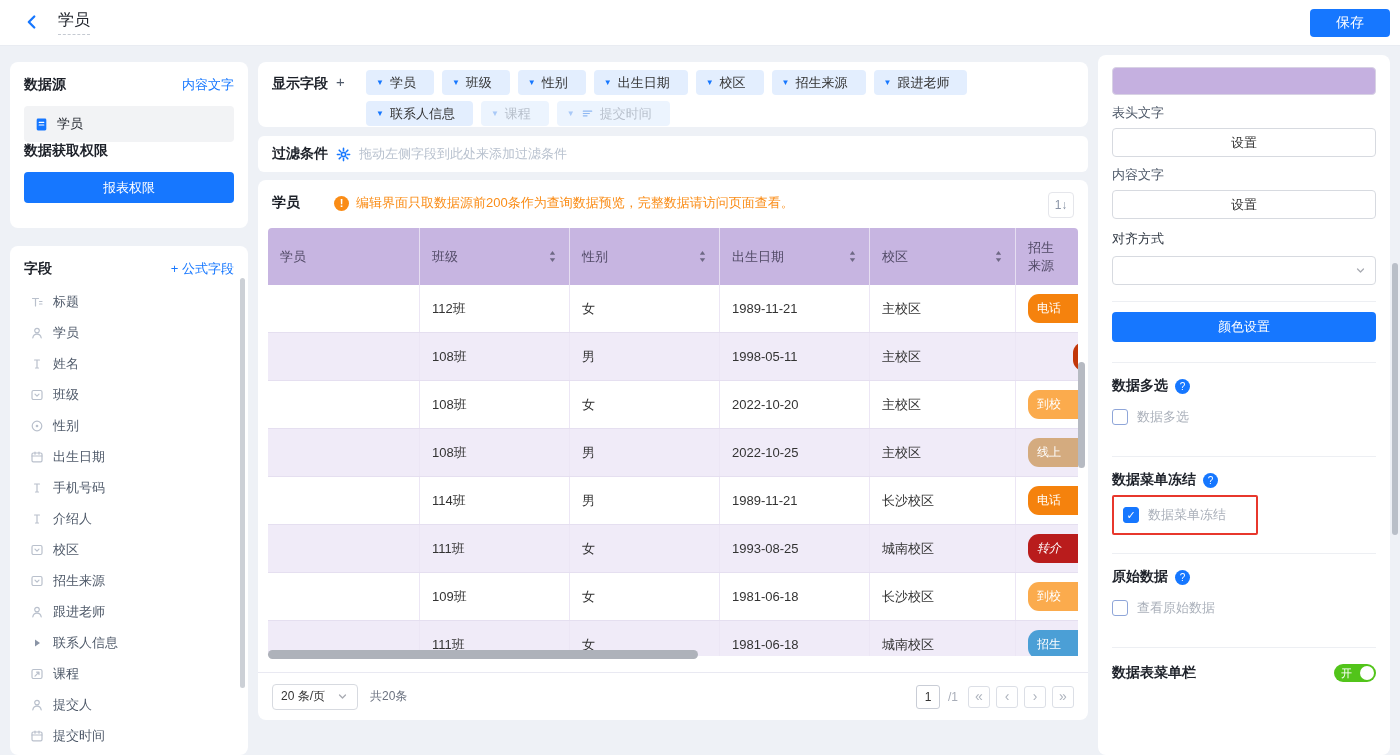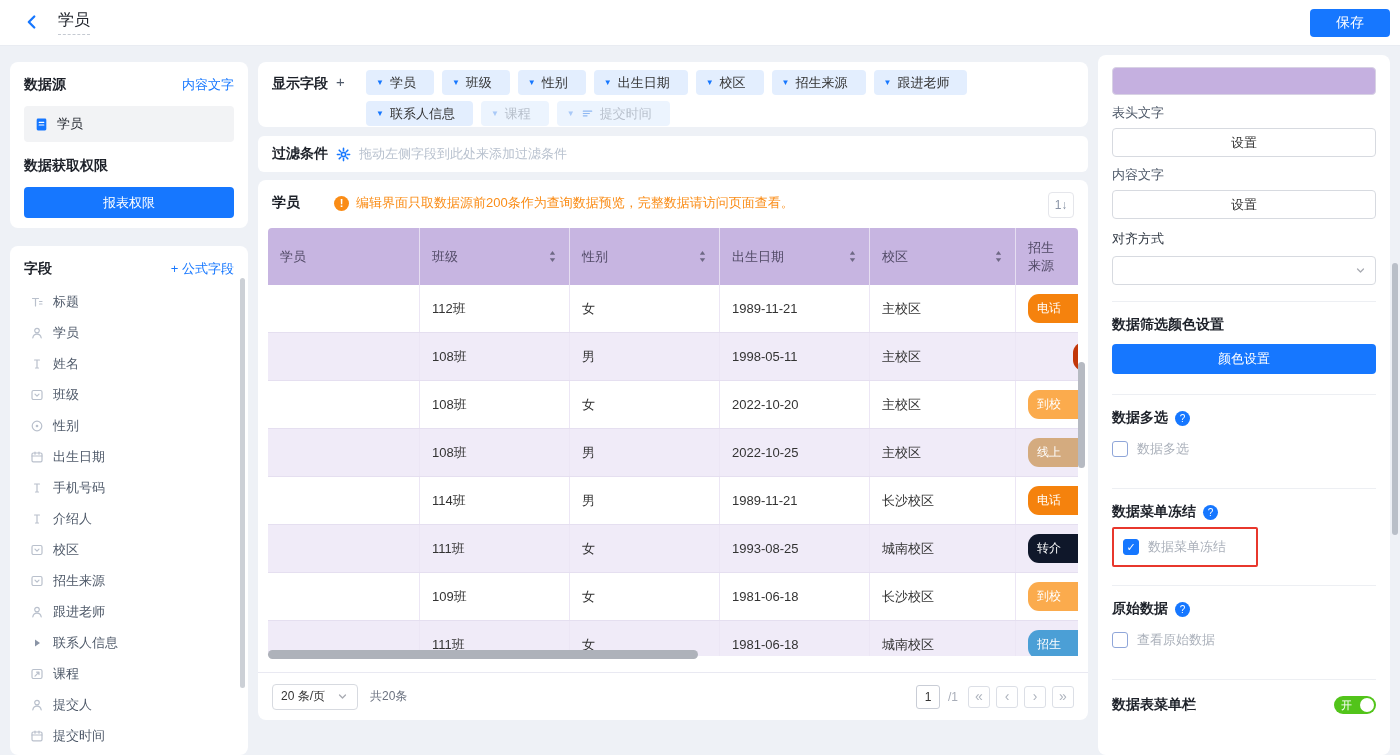--- a/index.html
+++ b/index.html
@@ -12,21 +12,21 @@
   .back svg{width:16px;height:16px}
   .page-title{margin-left:16px;font-size:16px;color:#1d2129;padding-bottom:3px;border-bottom:1px dashed #c5cad2}
   .save-btn{position:absolute;right:10px;top:9px;width:80px;height:28px;background:#1677ff;color:#fff;border:none;border-radius:4px;font-size:14px;cursor:pointer;font-family:inherit}
   
   .ds-card{left:10px;top:62px;width:238px;height:166px;padding:14px}
   .row-between{display:flex;align-items:center;justify-content:space-between}
   .sec-title{font-size:14px;font-weight:bold;color:#1d2129}
   .link{color:#1677ff;font-size:13px;cursor:pointer}
   .ds-item{margin-top:12px;height:36px;background:#f2f3f5;border-radius:4px;display:flex;align-items:center;gap:8px;padding:0 10px;color:#1d2129}
   .ds-item svg{width:15px;height:15px;display:block}
-  .perm-title{margin-top:15px}
+  .perm-title{}
   .btn-primary{display:flex;align-items:center;justify-content:center;background:#1677ff;color:#fff;border:none;border-radius:4px;height:31px;width:100%;font-size:13px;cursor:pointer;font-family:inherit}
   .perm-btn{margin-top:12px}
   .fields-card{left:10px;top:246px;width:238px;height:509px;padding:14px;overflow:hidden}
   .field-list{margin-top:8px}
   .field-item{height:31px;display:flex;align-items:center;gap:9px;padding-left:6px;cursor:pointer}
   .ficon{width:14px;height:14px;display:inline-flex}
   .ficon svg{width:14px;height:14px;display:block}
   .flabel{color:#4e5969}
   .fields-scroll{position:absolute;right:3px;top:32px;width:5px;height:410px;background:#ccd0d6;border-radius:3px}
   
@@ -493,21 +493,21 @@
           </div>
         </div>
 
         <div class="trow">
           <div class="cell c0"></div>
           <div class="cell c1">111班</div>
           <div class="cell c2">女</div>
           <div class="cell c3">1993-08-25</div>
           <div class="cell c4">城南校区</div>
           <div class="cell c5">
-            <span class="badge" style="background: #0f172a;">转介</span>
+            <span class="badge" style="background: #b91c1c; font-style: italic;">转介</span>
           </div>
         </div>
 
         <div class="trow">
           <div class="cell c0"></div>
           <div class="cell c1">109班</div>
           <div class="cell c2">女</div>
           <div class="cell c3">1981-06-18</div>
           <div class="cell c4">长沙校区</div>
           <div class="cell c5">
@@ -571,23 +571,20 @@
   <div class="aselect">
     <span class="chev">
         <svg viewBox="0 0 14 14">
           <path d="M3.8 5.4 7 8.6l3.2-3.2" fill="none" stroke="#a8abb2" stroke-width="1.4" stroke-linecap="round" stroke-linejoin="round"></path>
         </svg>
       </span>
   </div>
 
   <div class="divider"></div>
 
-  <div class="ptitle">
-      <span class="sec-title">数据筛选颜色设置</span>
-    </div>
   <button class="btn-primary color-btn">颜色设置</button>
 
   <div class="divider" style="margin-top:20px"></div>
 
   <div class="ptitle">
     <span class="sec-title">数据多选</span>
     <span class="help">?</span>
   </div>
   <div class="cbrow">
     <span class="cb"></span>

